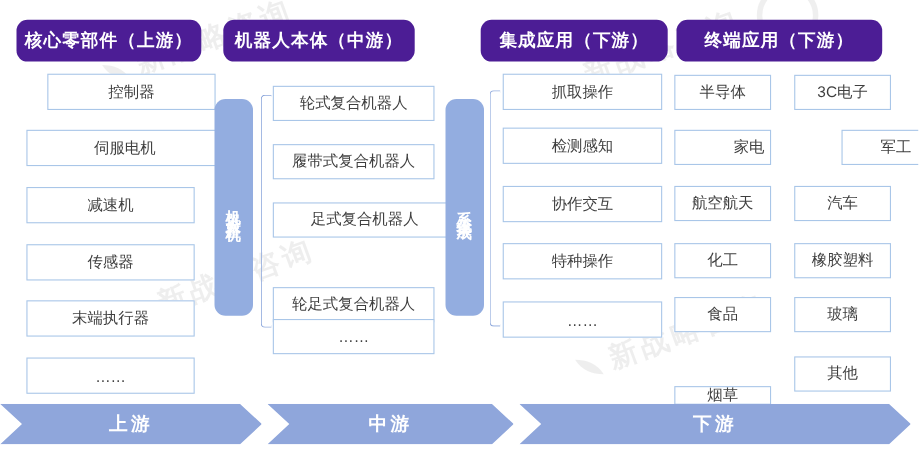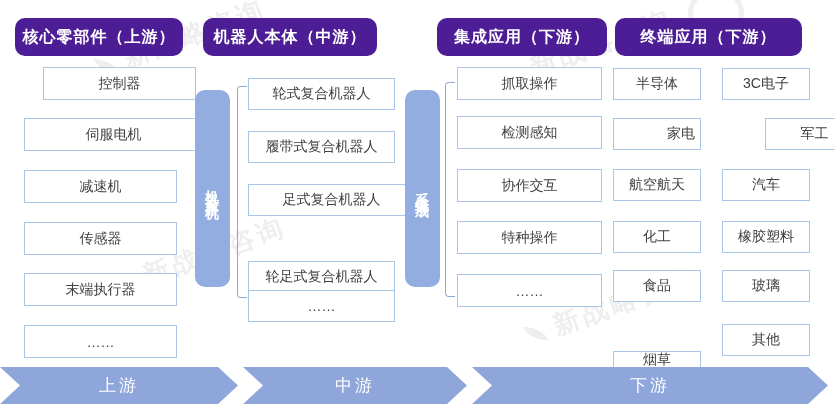--- a/index.html
+++ b/index.html
@@ -24,21 +24,21 @@
     writing-mode:vertical-rl;text-orientation:upright;letter-spacing:4px;
     display:flex;align-items:center;justify-content:center;z-index:3;
   }
   .bracket{
     position:absolute;width:10px;box-sizing:border-box;
     border:1.5px solid #8FA9DC;border-right:none;
     border-radius:4px 0 0 4px;z-index:2;
   }
   .arrow{
     position:absolute;top:367px;height:37px;background:#8FA6DB;
-    color:#ffffff;font-weight:normal;font-size:17px;letter-spacing:3px;
+    color:#ffffff;font-weight:bold;font-size:17px;letter-spacing:3px;
     display:flex;align-items:center;justify-content:center;z-index:3;
     clip-path:polygon(0 0, calc(100% - 20px) 0, 100% 50%, calc(100% - 20px) 100%, 0 100%, 20px 50%);
   }
   .wm{
     position:absolute;display:flex;align-items:center;gap:6px;
     transform:rotate(-20deg);color:#9a9a9a;opacity:0.16;
     font-size:26px;font-weight:bold;letter-spacing:4px;white-space:nowrap;
     z-index:1;pointer-events:none;
   }
   .wm svg{width:30px;height:30px;fill:#9a9a9a;}

